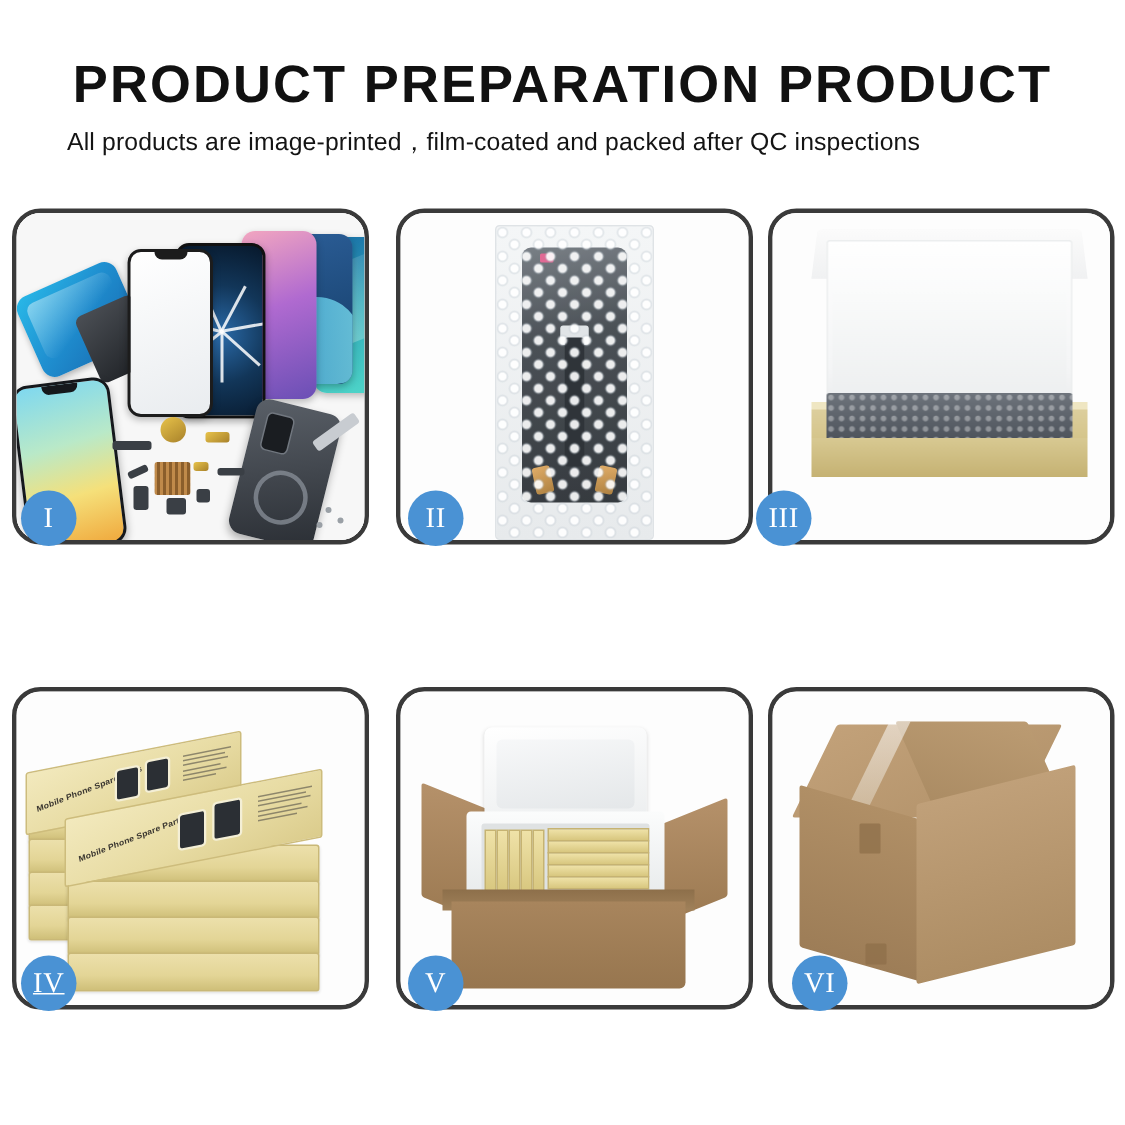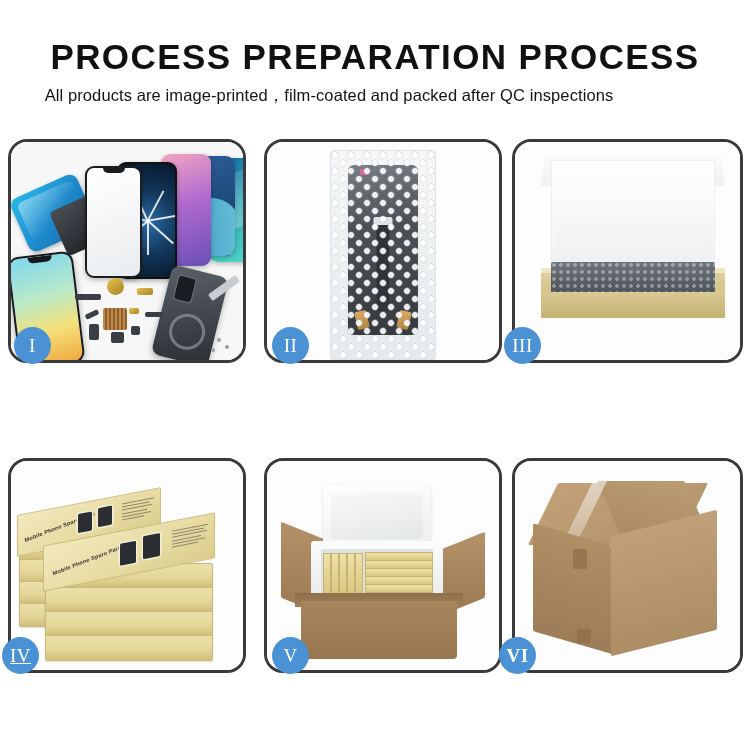--- a/index.html
+++ b/index.html
@@ -67,23 +67,23 @@
   #p1{left:8px;  top:139px; width:238px; height:224px;}
   #p2{left:264px;top:139px; width:238px; height:224px;}
   #p3{left:512px;top:139px; width:231px; height:224px;}
   #p4{left:8px;  top:458px; width:238px; height:215px;}
   #p5{left:264px;top:458px; width:238px; height:215px;}
   #p6{left:512px;top:458px; width:231px; height:215px;}
 
   #b1{left:14px; top:327px;}
   #b2{left:272px;top:327px;}
   #b3{left:504px;top:327px;}
-  #b4{left:2px; top:637px;text-decoration:underline;}
+  #b4{left:14px; top:637px;text-decoration:underline;}
   #b5{left:272px;top:637px;}
-  #b6{left:499px;top:637px;font-weight:bold;}
+  #b6{left:528px;top:637px;}
 
   
   .p1bg{position:absolute;inset:0;background:#f7f7f7;}
   .ph{position:absolute;border-radius:7px;}
   
   .ph-a{ 
     left:6px;top:42px;width:72px;height:58px;
     background:linear-gradient(145deg,#29b9e8 0%,#1f8fd0 45%,#1766ad 100%);
     border-radius:9px;
     transform:rotate(-24deg);
@@ -292,21 +292,21 @@
     background:linear-gradient(180deg,rgba(255,255,255,.55),rgba(230,225,210,.35));
     transform:skewX(-26deg) rotate(0deg);}
   .c-tab{position:absolute;background:#8e6f4a;opacity:.75;border-radius:1px;}
 </style>
 </head>
 <body>
 
 <div id="page">
 
   <div class="header">
-    <h1 class="title">PROCESS PREPARATION PROCESS</h1>
+    <h1 class="title">PRODUCT PREPARATION PRODUCT</h1>
     <p class="subtitle">All products are image-printed，film-coated and packed after QC inspections</p>
   </div>
 
   <div class="grid">
 
     <div class="panel" id="p1">
       <div class="stage">
         <div class="p1bg"></div>
         <div class="ph ph-a"></div>
         <div class="ph ph-a2"></div>

